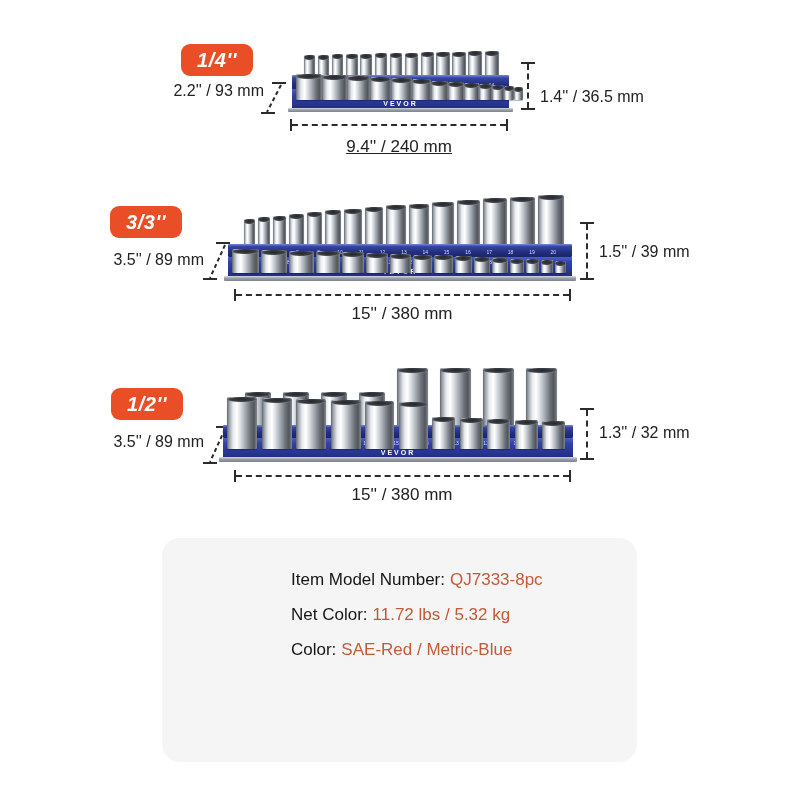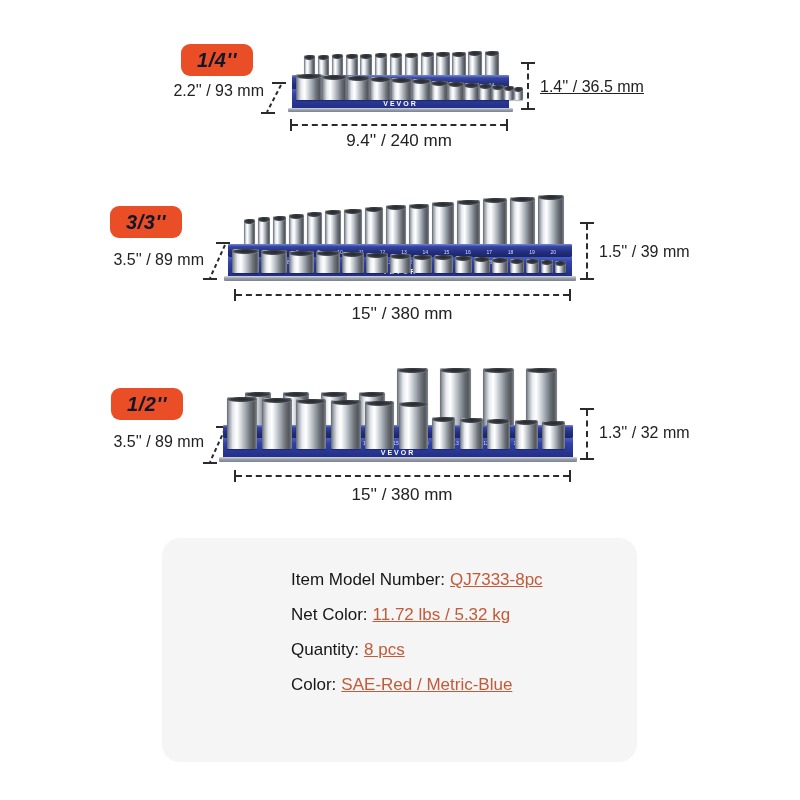--- a/index.html
+++ b/index.html
@@ -3,21 +3,21 @@
 <meta charset="utf-8">
 <style>
   html,body{margin:0;padding:0;}
   body{font-family:"Liberation Sans", sans-serif; background:#ffffff;}
   #canvas{position:relative;width:800px;height:800px;background:#ffffff;overflow:hidden;}
 
   
   .badge{
     position:absolute;width:72px;height:32px;border-radius:9px;
     background:var(--badge-orange,#ea4e26);
-    color:#0f172a;font-weight:bold;font-size:20px;font-style:italic;
+    color:#ffffff;font-weight:bold;font-size:20px;font-style:italic;
     display:flex;align-items:center;justify-content:center;letter-spacing:.5px;
   }
 
   
   .dim-label{position:absolute;color:#222;font-size:16px;white-space:nowrap;}
   .dim-label.bottom{font-size:17px;transform:translateX(-50%);}
   .vdim{position:absolute;width:0;}
   .vdim .vline{position:absolute;top:2px;bottom:2px;left:-1px;border-left:2px dashed #2b2b2b;}
   .vdim .cap{position:absolute;width:14px;height:2px;background:#2b2b2b;left:-7px;}
   .vdim .cap.top{top:0;}
@@ -61,21 +61,21 @@
   .back-row{z-index:1;}
   .front-row{z-index:4;}
 
   
   .info-card{
     position:absolute;left:162px;top:538px;width:475px;height:224px;
     background:#f5f5f6;border-radius:18px;box-sizing:border-box;
     padding:24px 0 0 129px;
   }
   .info-row{height:35px;line-height:35px;font-size:17px;color:#161616;white-space:nowrap;}
-  .info-row .val{color:var(--value-orange,#c25b39);margin-left:5px;text-decoration:underline;}
+  .info-row .val{color:var(--value-orange,#c25b39);margin-left:5px;}
 </style>
 </head>
 <body>
 
 <div id="canvas">
 
   <div class="badge" style="left:181px;top:44px;">1/4''</div>
   <div class="tray" style="left: 292px; top: 45px; width: 217px; height: 67px;">
       <div class="sock-row back-row" style="left: 12px; right: 10px; bottom: 33px;">
         <div class="sock" style="width: 11px; height: 24px;"></div>
@@ -150,28 +150,28 @@
     <line x1="14" y1="5" x2="28" y2="5" stroke="#2b2b2b" stroke-width="2"></line>
     <line x1="23" y1="7" x2="9" y2="34" stroke="#2b2b2b" stroke-width="2" stroke-dasharray="4 3"></line>
     <line x1="3" y1="35" x2="17" y2="35" stroke="#2b2b2b" stroke-width="2"></line>
   </svg>
 
   <div class="vdim" style="left:528px;top:62px;height:48px;">
     <div class="vline"></div>
       <div class="cap top"></div>
       <div class="cap bot"></div>
   </div>
-  <div class="dim-label" style="left:540px;top:78px;text-decoration:underline;">1.4'' / 36.5 mm</div>
+  <div class="dim-label" style="left:540px;top:88px;">1.4'' / 36.5 mm</div>
 
   <div class="hdim" style="left:290px;top:125px;width:218px;">
     <div class="hline"></div>
       <div class="cap l"></div>
       <div class="cap r"></div>
   </div>
-  <div class="dim-label bottom" style="left:399px;top:131px;">9.4'' / 240 mm</div>
+  <div class="dim-label bottom" style="left:399px;top:137px;text-decoration:underline;">9.4'' / 240 mm</div>
 
   <div class="badge" style="left:110px;top:206px;">3/3''</div>
   <div class="tray" style="left: 228px; top: 192px; width: 344px; height: 89px;">
       <div class="sock-row back-row" style="left: 16px; right: 8px; bottom: 34px;">
         <div class="sock" style="width: 11px; height: 28px;"></div>
         <div class="sock" style="width: 12.0714px; height: 29.7143px;"></div>
         <div class="sock" style="width: 13.1429px; height: 31.4286px;"></div>
         <div class="sock" style="width: 14.2143px; height: 33.1429px;"></div>
         <div class="sock" style="width: 15.2857px; height: 34.8571px;"></div>
         <div class="sock" style="width: 16.3571px; height: 36.5714px;"></div>
@@ -345,20 +345,17 @@
   <div class="dim-label bottom" style="left:402px;top:485px;">15'' / 380 mm</div>
 
   <div class="info-card">
     <div class="info-row">
       <span>Item Model Number:</span><span class="val">QJ7333-8pc</span>
     </div>
     <div class="info-row">
       <span>Net Color:</span><span class="val">11.72 lbs / 5.32 kg</span>
     </div>
     <div class="info-row">
-      <span>Quantity:</span><span class="val">8 pcs</span>
-    </div>
-    <div class="info-row">
       <span>Color:</span><span class="val">SAE-Red / Metric-Blue</span>
     </div>
   </div>
 
 </div>
 
 </body></html>

